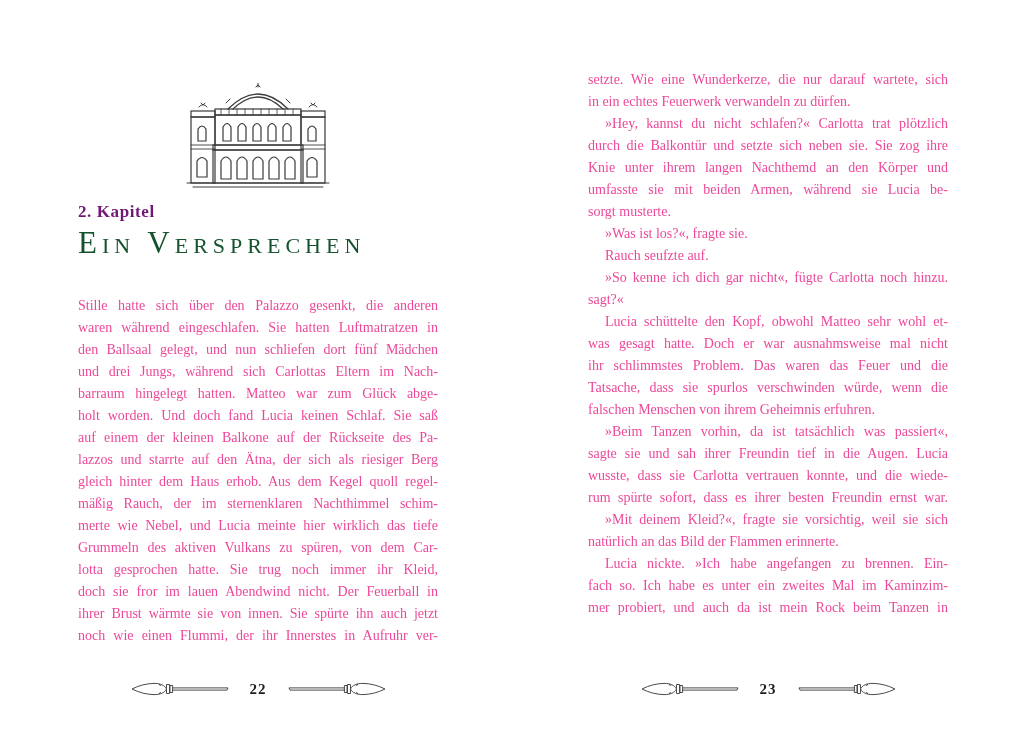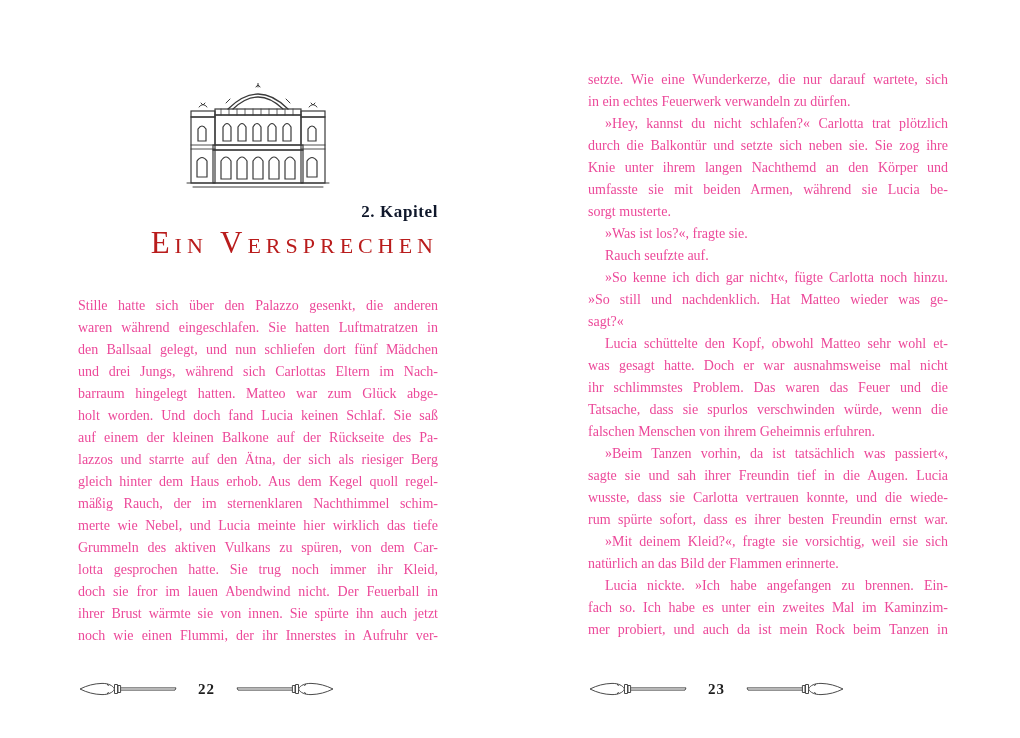--- a/index.html
+++ b/index.html
@@ -4,35 +4,35 @@
 <style>
   html,body{margin:0;padding:0;background:#ffffff;}
   .spread{position:relative;width:1020px;height:738px;background:#ffffff;overflow:hidden;
           font-family:"Liberation Serif","DejaVu Serif",serif;color:#2b2b2b;}
   .page{position:absolute;top:0;width:360px;height:738px;}
   .page-left{left:78px;}
   .page-right{left:588px;}
 
   .illustration{position:absolute;top:83px;left:50%;transform:translateX(-50%);}
 
-  .chapter-label{position:absolute;top:202px;left:0;width:100%;text-align:right;
-                 font-weight:bold;font-size:17px;line-height:20px;color:#0f172a;letter-spacing:0.6px;}
-  .chapter-title{position:absolute;top:224px;left:0;width:100%;margin:0;text-align:right;
-                 font-weight:400;font-size:31px;line-height:38px;color:#b91c1c;
+  .chapter-label{position:absolute;top:202px;left:0;width:100%;text-align:left;
+                 font-weight:bold;font-size:17px;line-height:20px;color:#701a75;letter-spacing:0.6px;}
+  .chapter-title{position:absolute;top:224px;left:0;width:100%;margin:0;text-align:left;
+                 font-weight:400;font-size:31px;line-height:38px;color:#14532d;
                  font-variant:small-caps;letter-spacing:5px;white-space:nowrap;}
 
   .body{position:absolute;left:0;width:360px;font-size:14px;line-height:22px;color:#ec4899;}
   .page-left .body{top:295px;}
   .page-right .body{top:69px;}
   .ln{height:22px;overflow:hidden;text-align:justify;text-align-last:justify;-moz-text-align-last:justify;}
   .ln.nj{text-align:center;text-align-last:left;-moz-text-align-last:left;}
   .ln.in{text-indent:17px;}
 
   .pagefoot{position:absolute;top:678px;left:0;width:100%;height:22px;
-            display:flex;align-items:center;gap:20px;}
+            display:flex;align-items:center;justify-content:center;gap:20px;}
   .pagenum{font-weight:bold;font-size:15px;letter-spacing:1px;color:#1e1e1e;}
   .orn{display:inline-flex;width:100px;height:16px;}
   .orn.flip svg{transform:scaleX(-1);}
 </style>
 </head>
 <body>
 
 <svg width="0" height="0" style="position:absolute" aria-hidden="true">
   <defs>
 
@@ -131,21 +131,20 @@
         <div class="ln">setzte. Wie eine Wunderkerze, die nur darauf wartete, sich</div>
         <div class="ln nj">in ein echtes Feuerwerk verwandeln zu dürfen.</div>
         <div class="ln in">»Hey, kannst du nicht schlafen?« Carlotta trat plötzlich</div>
         <div class="ln">durch die Balkontür und setzte sich neben sie. Sie zog ihre</div>
         <div class="ln">Knie unter ihrem langen Nachthemd an den Körper und</div>
         <div class="ln">umfasste sie mit beiden Armen, während sie Lucia be-</div>
         <div class="ln nj">sorgt musterte.</div>
         <div class="ln nj in">»Was ist los?«, fragte sie.</div>
         <div class="ln nj in">Rauch seufzte auf.</div>
         <div class="ln in">»So kenne ich dich gar nicht«, fügte Carlotta noch hinzu.</div>
-        <div class="ln">»So still und nachdenklich. Hat Matteo wieder was ge-</div>
         <div class="ln nj">sagt?«</div>
         <div class="ln in">Lucia schüttelte den Kopf, obwohl Matteo sehr wohl et-</div>
         <div class="ln">was gesagt hatte. Doch er war ausnahmsweise mal nicht</div>
         <div class="ln">ihr schlimmstes Problem. Das waren das Feuer und die</div>
         <div class="ln">Tatsache, dass sie spurlos verschwinden würde, wenn die</div>
         <div class="ln nj">falschen Menschen von ihrem Geheimnis erfuhren.</div>
         <div class="ln in">»Beim Tanzen vorhin, da ist tatsächlich was passiert«,</div>
         <div class="ln">sagte sie und sah ihrer Freundin tief in die Augen. Lucia</div>
         <div class="ln">wusste, dass sie Carlotta vertrauen konnte, und die wiede-</div>
         <div class="ln">rum spürte sofort, dass es ihrer besten Freundin ernst war.</div>

